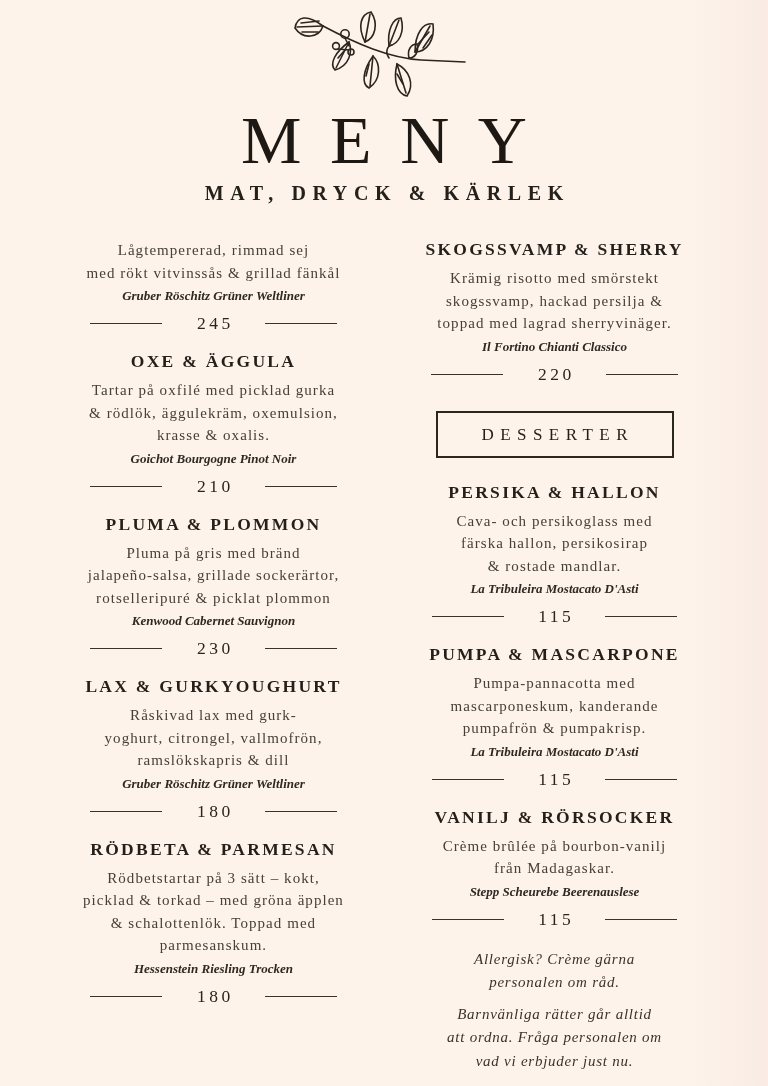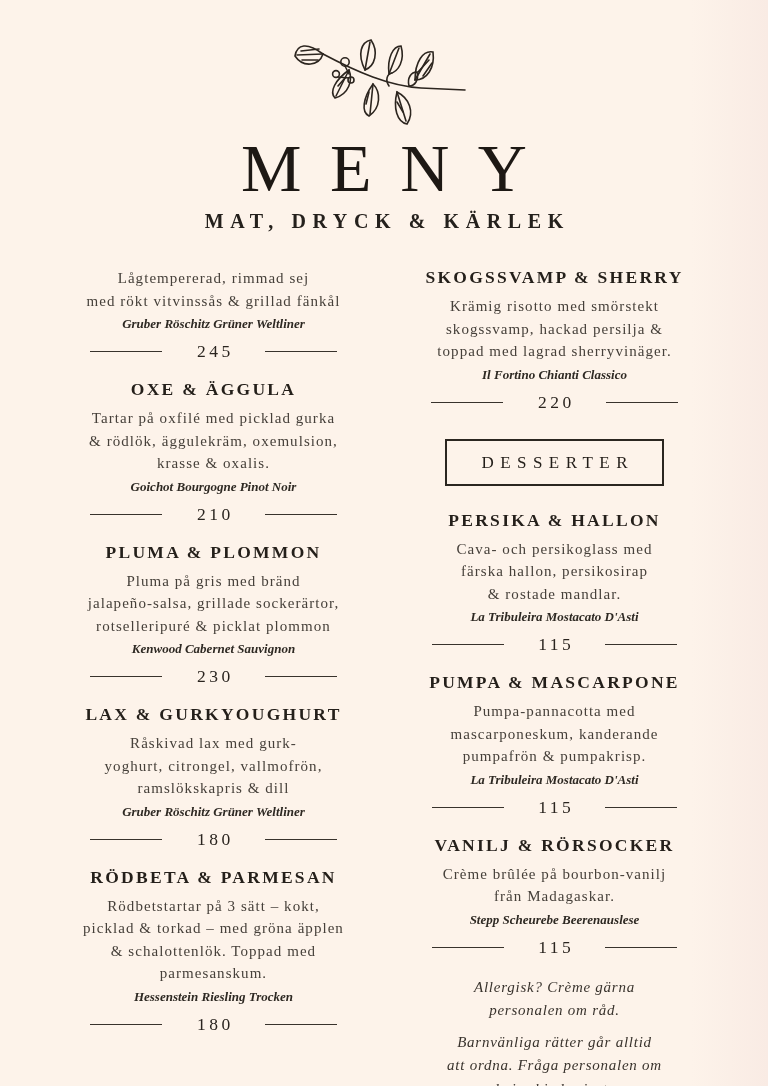--- a/index.html
+++ b/index.html
@@ -8,21 +8,20 @@
     position: relative;
     width: 768px;
     height: 1086px;
     margin: 0 auto;
     background: linear-gradient(90deg, #fdf3ea 0%, #fdf3ea 90%, #f9ebe4 100%);
     font-family: "Liberation Serif", "DejaVu Serif", serif;
     color: #3f3933;
     overflow: hidden;
   }
   .header {
-    padding-top: 28px;
     text-align: center;
   }
   .ornament {
     display: block;
     margin: 0 auto 2px auto;
     width: 182px;
     height: 104px;
   }
   .menu-title {
     font-size: 68px;
@@ -85,21 +84,21 @@
     border-top: 1.6px solid #38322c;
   }
   .price-value {
     font-size: 17.5px;
     letter-spacing: 0.2em;
     margin-left: 0.2em;
     color: #2a241f;
   }
   .desserts-box {
     border: 2px solid #2b2620;
-    width: 219px;
+    width: 238px;
     margin: 26px auto 24px auto;
     padding: 12px 0 11px 0;
   }
   .desserts-box .box-label {
     font-size: 17px;
     letter-spacing: 0.38em;
     margin-left: 0.38em;
     color: #221d18;
   }
   .footer-notes { margin-top: 18px; }

